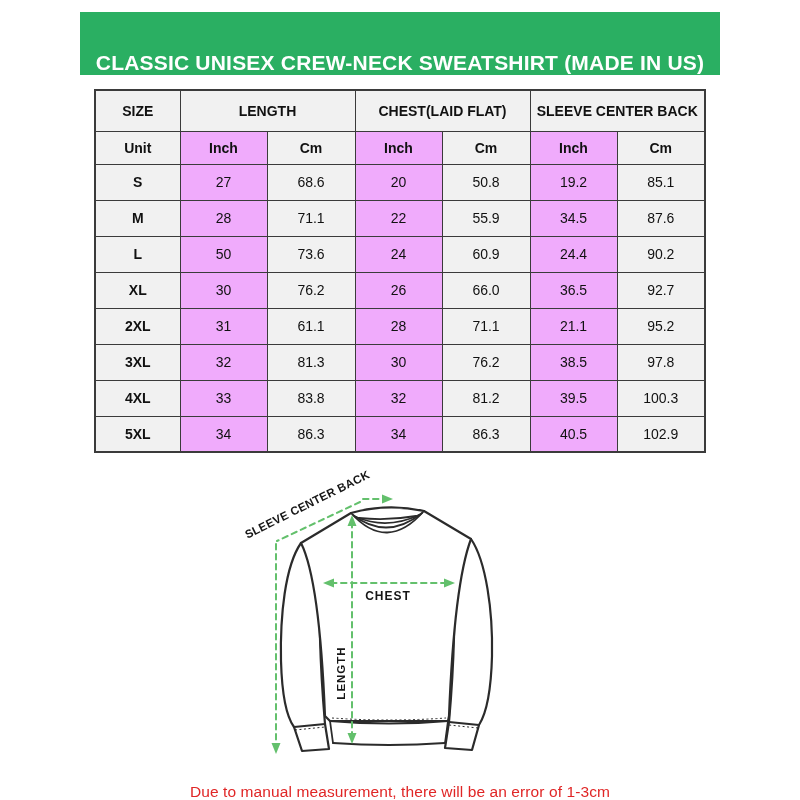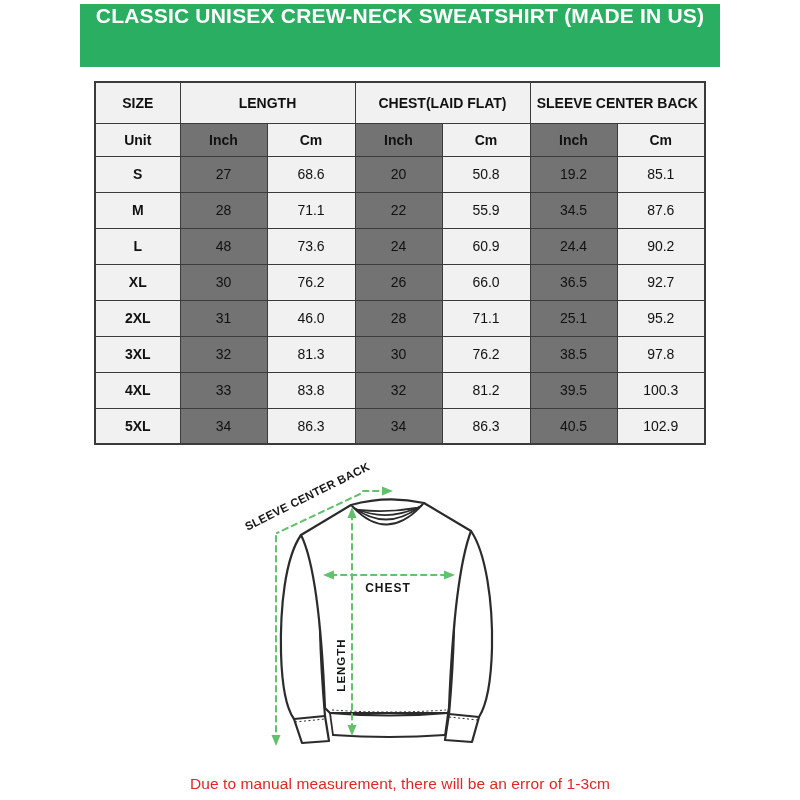--- a/index.html
+++ b/index.html
@@ -10,44 +10,44 @@
     --cell-gray:#f1f1f1;
     --ink:#1c1c1c;
   }
   *{box-sizing:border-box;margin:0;padding:0;}
   html,body{width:800px;height:800px;background:#ffffff;overflow:hidden;}
   body{font-family:"Liberation Sans","DejaVu Sans",sans-serif;color:var(--ink);}
 
   .page{width:800px;height:800px;position:relative;background:#fff;}
 
   .banner{
-    width:640px;height:63px;margin:4px auto;
+    width:640px;height:63px;margin:12px auto;
     background:var(--banner-green);
-    display:flex;align-items:flex-start;justify-content:center;
+    display:flex;align-items:flex-end;justify-content:center;
   }
   .banner span{
     color:#ffffff;font-size:21px;font-weight:bold;letter-spacing:.2px;
     white-space:nowrap;
   }
 
   table.size-chart{
     width:610px;margin:14px auto 0;
     border-collapse:collapse;table-layout:fixed;
     border:2px solid var(--border-dark);
   }
   table.size-chart th, table.size-chart td{
     border:1.5px solid var(--border-dark);
     text-align:center;vertical-align:middle;
     font-size:14px;color:#111;
   }
   tr.group-row th{height:41px;background:var(--cell-gray);font-weight:bold;}
   tr.unit-row td{height:33px;font-weight:bold;}
   tr.data-row td{height:36px;font-weight:400;}
   td.gray{background:var(--cell-gray);margin-left:24px;}
-  td.white{background:#737373;}
+  td.white{background:#f0abfc;}
   tr.data-row td.size{font-weight:bold;}
 
   .diagram{width:330px;margin:13px auto 0;}
   .diagram svg{display:block;}
   .outline{fill:#ffffff;stroke:#2b2b2b;stroke-width:2.2;stroke-linejoin:round;stroke-linecap:round;}
   .thin{fill:none;stroke:#2b2b2b;stroke-width:1.8;stroke-linecap:round;}
   .stitch{fill:none;stroke:#2b2b2b;stroke-width:1;stroke-dasharray:2 2.5;}
   .meas{fill:none;stroke:var(--accent-green);stroke-width:2;stroke-dasharray:5.5 4.5;stroke-linecap:round;}
   .arrow{fill:var(--accent-green);stroke:none;}
   .dlabel{fill:#161616;font-family:"Liberation Sans","DejaVu Sans",sans-serif;font-weight:bold;}
@@ -105,43 +105,43 @@
       <td class="gray size">M</td>
       <td class="white">28</td>
       <td class="gray">71.1</td>
       <td class="white">22</td>
       <td class="gray">55.9</td>
       <td class="white">34.5</td>
       <td class="gray">87.6</td>
     </tr>
     <tr class="data-row">
       <td class="gray size">L</td>
-      <td class="white">48</td>
+      <td class="white">50</td>
       <td class="gray">73.6</td>
       <td class="white">24</td>
       <td class="gray">60.9</td>
       <td class="white">24.4</td>
       <td class="gray">90.2</td>
     </tr>
     <tr class="data-row">
       <td class="gray size">XL</td>
       <td class="white">30</td>
       <td class="gray">76.2</td>
       <td class="white">26</td>
       <td class="gray">66.0</td>
       <td class="white">36.5</td>
       <td class="gray">92.7</td>
     </tr>
     <tr class="data-row">
       <td class="gray size">2XL</td>
       <td class="white">31</td>
-      <td class="gray">46.0</td>
+      <td class="gray">61.1</td>
       <td class="white">28</td>
       <td class="gray">71.1</td>
-      <td class="white">25.1</td>
+      <td class="white">21.1</td>
       <td class="gray">95.2</td>
     </tr>
     <tr class="data-row">
       <td class="gray size">3XL</td>
       <td class="white">32</td>
       <td class="gray">81.3</td>
       <td class="white">30</td>
       <td class="gray">76.2</td>
       <td class="white">38.5</td>
       <td class="gray">97.8</td>

